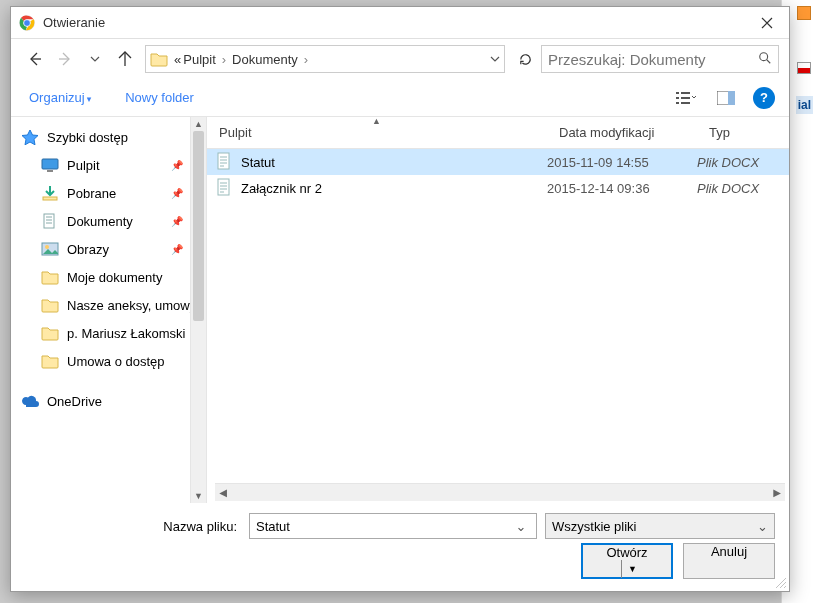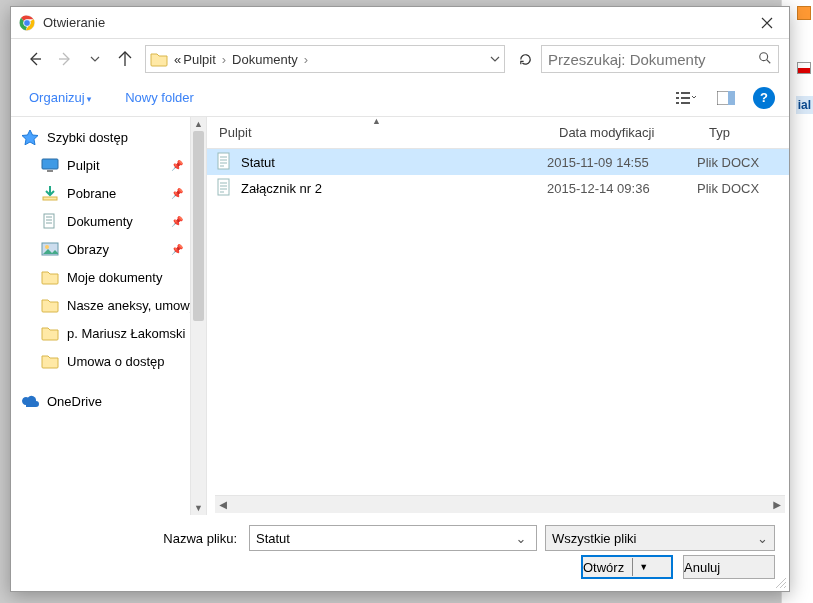--- a/index.html
+++ b/index.html
@@ -48,35 +48,35 @@
   .ch.date { width: 150px; }
   .ch.type { width: 92px; }
   .sortarrow { font-size: 9px; color: #666; position: absolute; left: 50%; top: -1px; transform: translateX(-50%); }
   .ch.name { position: relative; }
   .filelist { flex: 1; overflow: hidden; }
   .frow { height: 26px; display: flex; align-items: center; padding-left: 8px; cursor: pointer; }
   .frow.sel { background: #cde8ff; }
   .frow .ficon { width: 18px; height: 18px; margin-right: 8px; flex-shrink: 0; }
   .frow .fname { flex: 1; min-width: 0; white-space: nowrap; overflow: hidden; text-overflow: ellipsis; padding-right: 8px; }
   .frow .fdate { width: 150px; color: #555; }
-  .frow .ftype { width: 92px; color: #555; white-space: nowrap; overflow: hidden; }
+  .frow .ftype { width: 92px; color: #555; white-space: nowrap; overflow: hidden; font-style: italic; }
   .hscroll { height: 18px; background: #f0f0f0; border-top: 1px solid #e5e5e5; position: relative; margin: 0 4px 2px 8px;}
   .hscroll .harr { position: absolute; top: 0; bottom: 0; width: 16px; display: flex; align-items: center; justify-content: center; font-size: 10px; color: #666; cursor: pointer; }
   .hscroll .harr.left { left: 0; }
   .hscroll .harr.right { right: 0; }
   .footer { padding: 10px 14px 12px 14px; display: flex; flex-direction: column; gap: 4px; }
   .fnrow { display: flex; align-items: center; gap: 8px; }
   .fnlabel { width: 216px; text-align: right; padding-right: 4px; }
   .fninput { flex: 1; height: 26px; border: 1px solid #aaa; padding: 0 6px; position: relative; background: #fff; display: flex; align-items: center; }
   .fninput input { flex: 1; border: none; outline: none; font-size: 13px; }
   .fninput .dd { width: 18px; text-align: center; color: #555; cursor: pointer; }
   .filtersel { width: 230px; height: 26px; border: 1px solid #aaa; display: flex; align-items: center; padding: 0 6px; background: #efefef; cursor: pointer; }
   .filtersel .dd { margin-left: auto; color: #555; }
   .btnrow { display: flex; justify-content: flex-end; gap: 10px; }
-  .btn { height: 24px; min-width: 92px; border: 1px solid #aaa; background: #efefef; display: flex; align-items: center; justify-content: flex-start; cursor: pointer; }
+  .btn { height: 36px; min-width: 92px; border: 1px solid #aaa; background: #efefef; display: flex; align-items: center; justify-content: space-between; cursor: pointer; flex-direction: column; }
   .btn.primary { border: 2px solid #0078d7; }
   .btn.primary .split { border-left: 1px solid #888; margin-left: 8px; padding: 4px 4px 4px 6px; font-size: 9px; }
   .resize-grip { position: absolute; right: 2px; bottom: 2px; width: 14px; height: 14px; opacity: .5; }
   .bg-right { position: absolute; right: 0; top: 0; width: 32px; height: 100%; background: #fff; border-left: 1px solid #ddd; }
   .bg-right .orange { position: absolute; top: 6px; right: 2px; width: 14px; height: 14px; background: #ff9933; border: 1px solid #cc7a1f; }
   .bg-right .flag { position: absolute; top: 62px; right: 2px; width: 14px; height: 12px; background: linear-gradient(#fff 50%, #d00 50%); border: 1px solid #999; }
   .bg-right .ial { position: absolute; top: 96px; right: 0; font-size: 12px; font-weight: bold; color: #0b4a8f; background: #d9e8f7; padding: 2px 2px; }
 </style>
 </head>
 <body>

